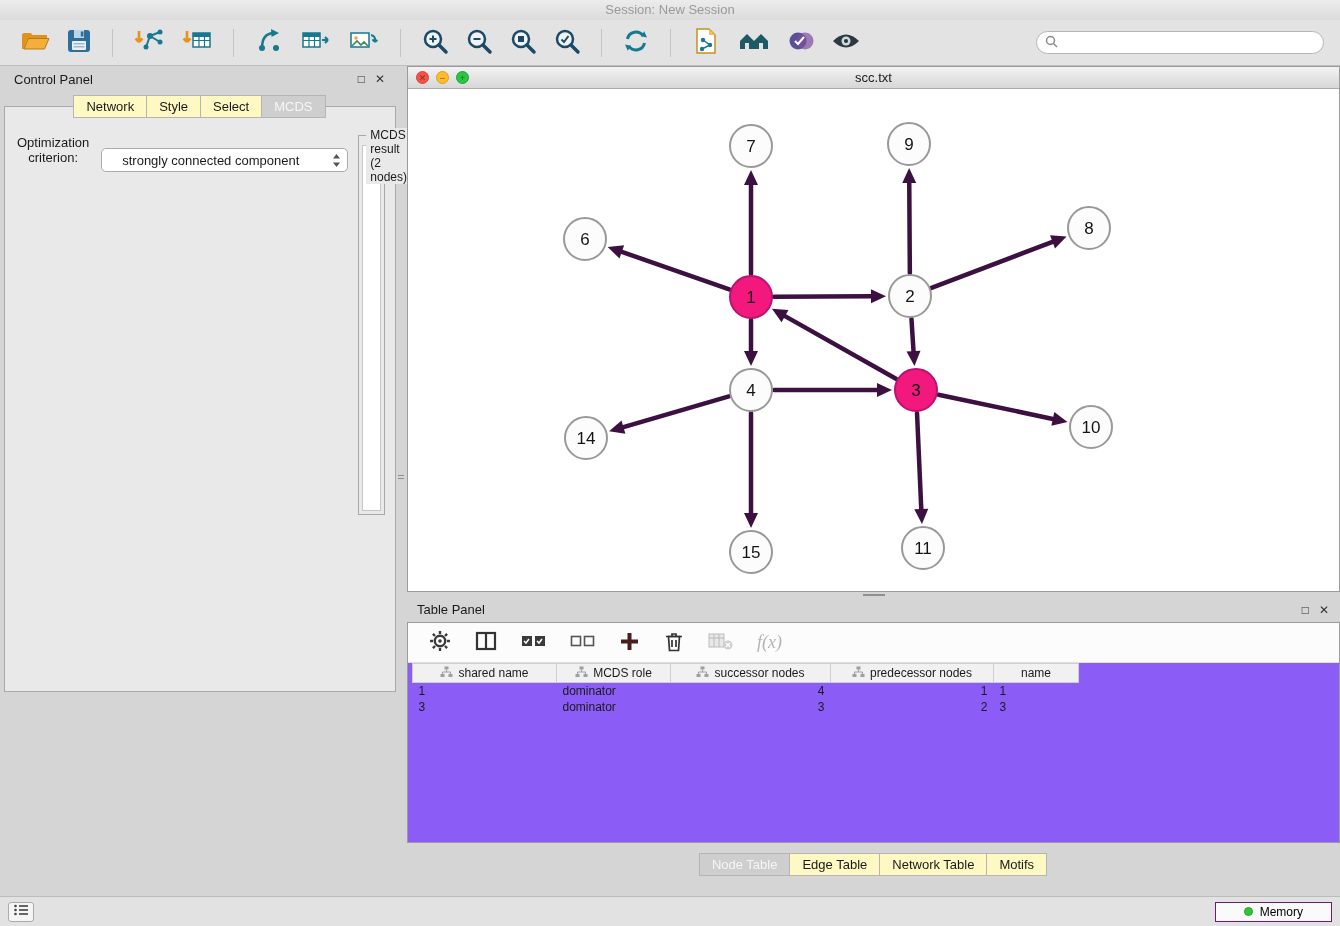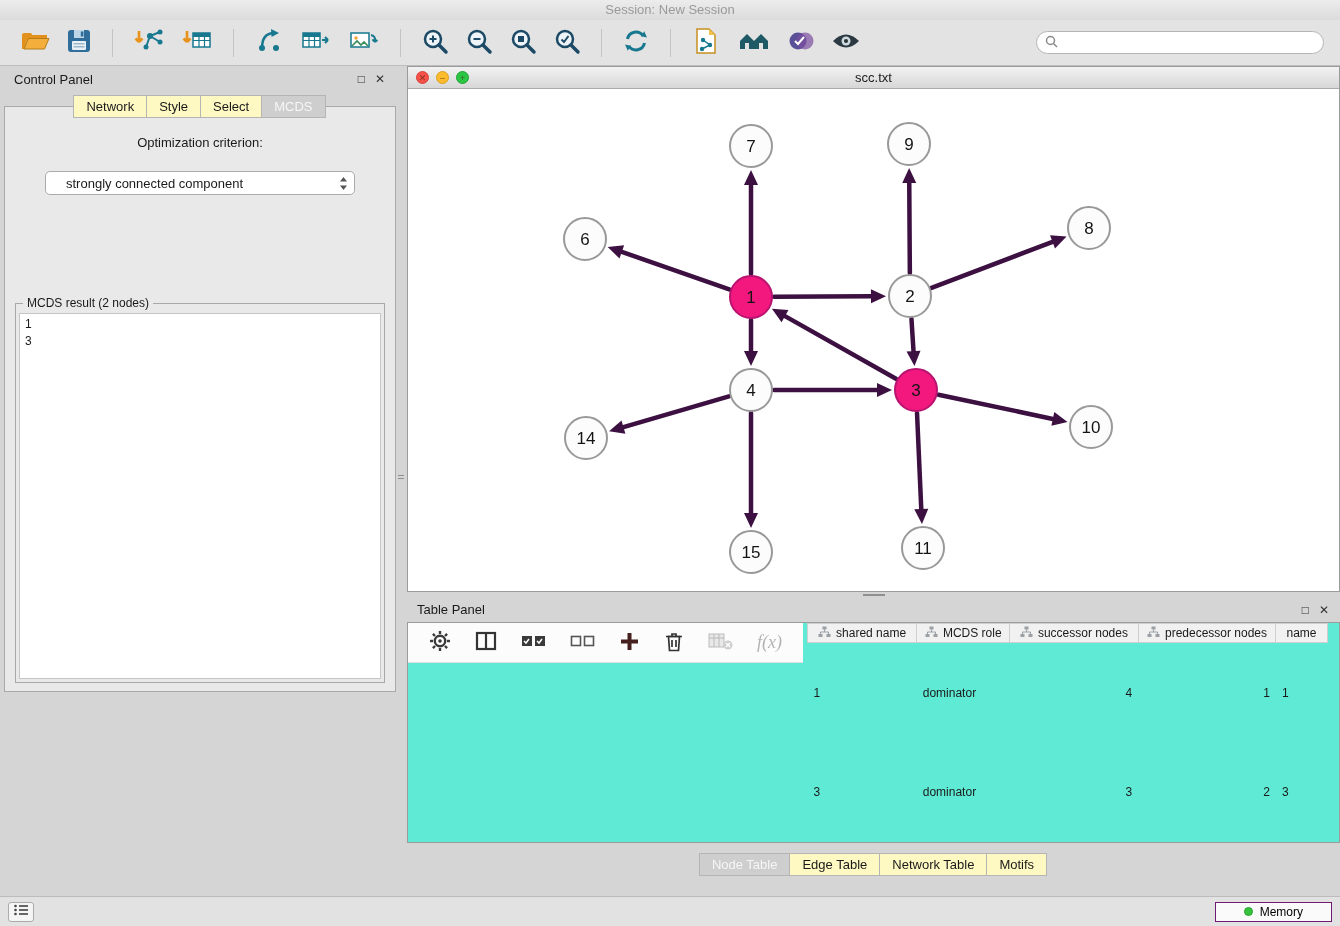--- a/index.html
+++ b/index.html
@@ -22,21 +22,21 @@
   .win-btns{margin-left:auto;display:flex;gap:8px;align-items:center}
   .win-btn{background:none;border:none;font-size:12px;color:#333;cursor:pointer;line-height:1;padding:1px}
 
   
   .control-panel{position:absolute;left:4px;top:66px;width:392px;height:626px;display:flex;flex-direction:column}
   .cp-main{flex:1;border:1px solid #a8a8a8;background:#e9e9e9;position:relative;margin-top:14px;display:flex;flex-direction:column}
   .cp-tabs{position:absolute;top:-12px;left:0;width:100%;text-align:center}
   .seg{display:inline-flex}
   .seg button{font-family:"Liberation Sans",sans-serif;font-size:13px;padding:3px 12px;background:#fef9c3;border:1px solid #b5b5b5;margin-left:-1px;color:#1a1a1a;cursor:pointer}
   .seg button.active{background:#cecece;color:#f6f6f6}
-  .cp-content{flex:1;display:flex;flex-direction:column;padding-top:28px}
+  .cp-content{flex:1;display:flex;flex-direction:row;padding-top:28px}
   .opt-label{text-align:center;font-size:13px;margin-bottom:8px}
   .combo{width:310px;height:24px;margin:13px auto;background:#fff;border:1px solid #ababab;border-radius:5px;display:flex;align-items:center;padding:0 20px;font-size:13px;position:relative;cursor:pointer}
   .combo .arrows{position:absolute;right:6px;top:4px}
   .btn-row{display:flex;justify-content:center;gap:16px;margin-top:13px}
   .pbtn{font-family:"Liberation Sans",sans-serif;font-size:13px;height:23px;padding:0 14px;border:1px solid #adadad;border-radius:5px;background:linear-gradient(#ffffff,#f1f1f1);cursor:pointer}
   .cp-spacer{flex:1}
   .result-box{height:380px;margin:0 10px 8px;border:1px solid #a8a8a8;position:relative;padding:9px 3px 3px;display:flex}
   .result-legend{position:absolute;top:-8px;left:7px;background:#e9e9e9;padding:0 4px;font-size:12px}
   .result-area{flex:1;background:#fff;border:1px solid #c6c6c6;font-size:12px;line-height:17px;padding:2px 5px;overflow:auto}
 
@@ -52,21 +52,21 @@
   .net-titlebar{height:22px;background:linear-gradient(#f2f2f2,#d7d7d7);border-bottom:1px solid #ababab;position:relative;display:flex;align-items:center;justify-content:center;font-size:13px;color:#1a1a1a}
   .traffic{position:absolute;left:8px;top:4px;display:flex;gap:7px}
   .light{width:13px;height:13px;border-radius:50%;font-size:9px;line-height:12px;text-align:center;color:rgba(60,30,0,.6);border:none;padding:0;cursor:pointer;font-family:"Liberation Sans",sans-serif}
   .light.red{background:#f65249;border:1px solid #d9423b}
   .light.yellow{background:#fdbc2e;border:1px solid #dd9f1f}
   .light.green{background:#2bc744;border:1px solid #22a334}
   .net-canvas{flex:1;background:#fff;overflow:hidden}
 
   
   .table-panel{position:absolute;left:407px;top:597px;width:933px;height:289px;display:flex;flex-direction:column;background:#d5d5d5}
-  .tp-body{height:225px;background:#5eead4;border:1px solid #9b9b9b;display:flex;flex-direction:row;overflow:hidden}
+  .tp-body{height:225px;background:#8b5cf6;border:1px solid #9b9b9b;display:flex;flex-direction:column;overflow:hidden}
   .tp-toolbar{height:40px;display:flex;align-items:center;gap:10px;padding:0 14px;background:#fcfcfc;border-bottom:1px solid #e0e0e0}
   .tp-toolbar .tbtn{margin:0 2px}
   .fx{font-family:"Liberation Serif",serif;font-style:italic;font-size:18px;color:#b3b3b3}
   table.node-table{border-collapse:collapse;font-size:12px;table-layout:fixed;margin-left:4px}
   table.node-table th{background:#f1f1f1;border:1px solid #cfcfcf;font-weight:normal;height:19px;padding:0 4px;white-space:nowrap;cursor:pointer}
   table.node-table th .th-inner{display:flex;align-items:center;justify-content:center;gap:5px}
   table.node-table th.filler{background:transparent;border:none;cursor:default}
   table.node-table td{height:16px;padding:0 6px;white-space:nowrap;cursor:pointer}
   td.al{text-align:left}td.ar{text-align:right}
   td.pl{padding-left:14px}td.pr{padding-right:16px}td.pr2{padding-right:6px}td.pl2{padding-left:10px}

